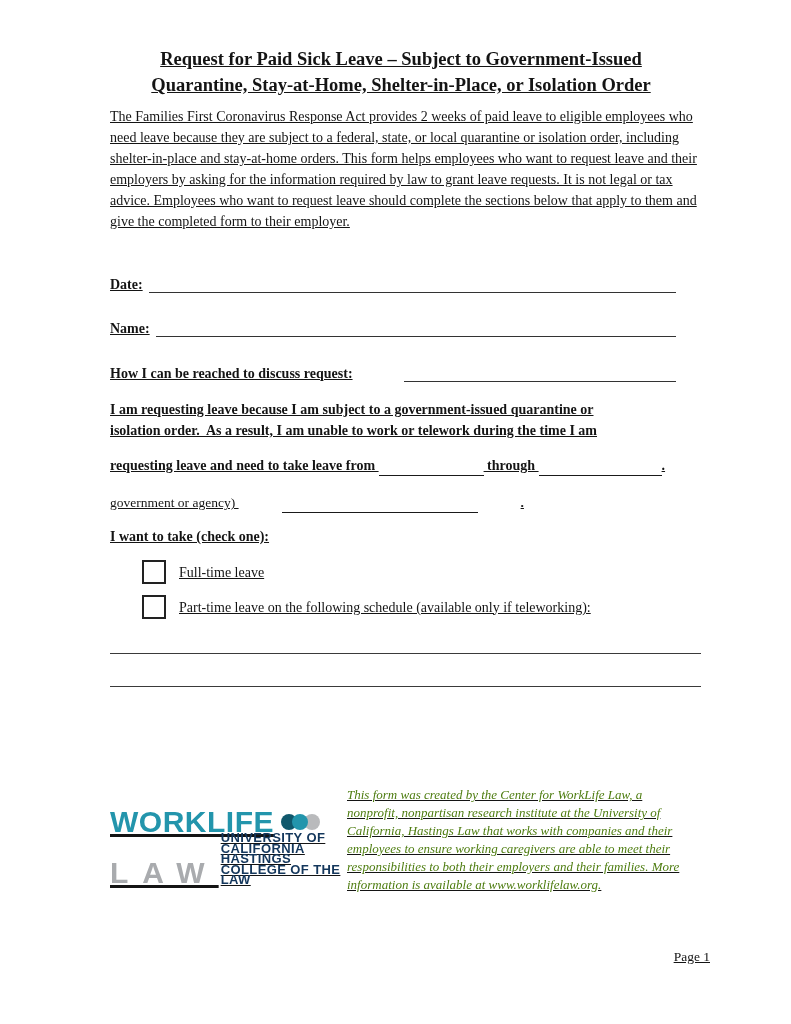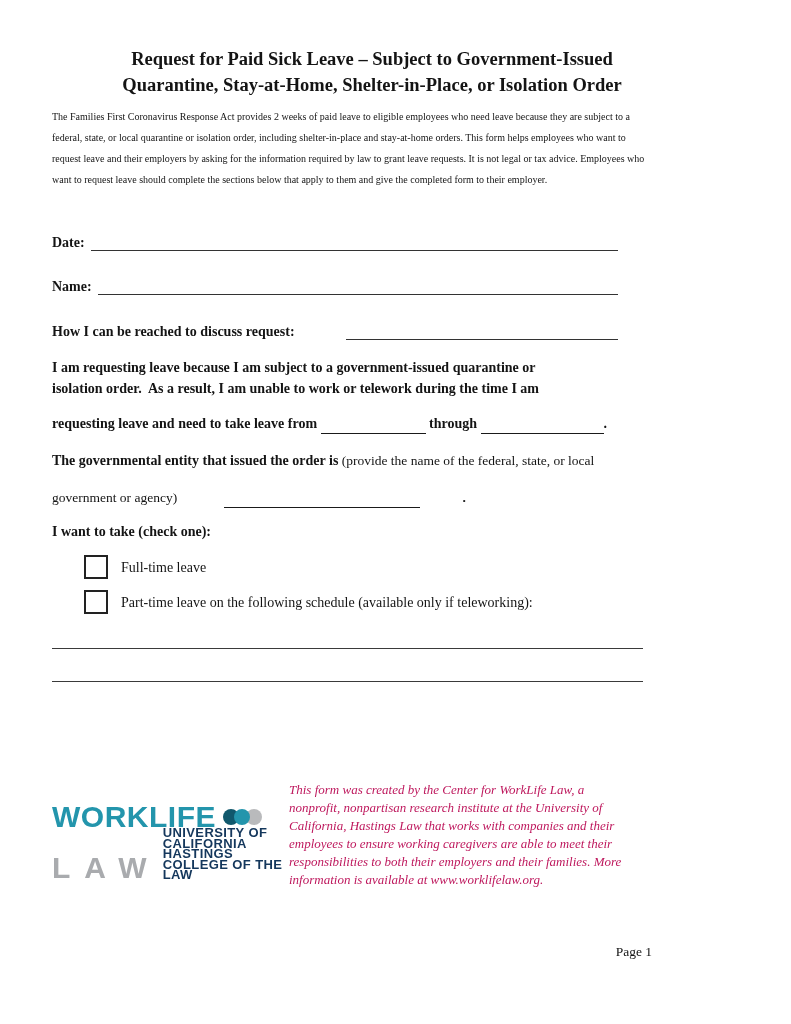--- a/index.html
+++ b/index.html
@@ -2,32 +2,33 @@
 <html><head>
 <meta charset="utf-8">
 <style>
   html,body{margin:0;padding:0;background:#ffffff;}
   .page{
     position:relative;
     width:791px;height:1024px;
     box-sizing:border-box;
     margin:0 auto;
     background:#ffffff;
-    padding:46px 99px 0 52px;
+    padding:46px 99px 0 110px;
     font-family:"Liberation Serif", serif;
     color:#141414;
     overflow:hidden;
+    text-decoration:underline;
   }
   .title{
     font-size:18.5px;font-weight:bold;text-align:center;
     line-height:26px;margin:0 0 8px 0;
   }
   .title span{display:block;}
   .intro{
-    font-size:10px;line-height:21px;margin:0;width:600px;
+    font-size:14px;line-height:21px;margin:0;width:600px;
   }
   .field-row{
     display:flex;align-items:flex-end;width:566px;height:21px;
     font-size:14px;font-weight:bold;
   }
   .row-date{margin-top:40px;}
   .row-name{margin-top:23px;}
   .row-contact{margin-top:24px;gap:45px;}
   .fill-line{
     flex:1;border-bottom:1.5px solid #333;margin-left:6px;height:18px;
@@ -89,21 +90,21 @@
   .dot-gray{background:#b9babc;margin-left:-4px;z-index:2;}
   .logo-row2{display:flex;align-items:flex-end;margin-top:-4px;}
   .logo-word2{
     font-size:30px;font-weight:800;color:#a9abae;letter-spacing:14px;line-height:30px;
   }
   .logo-sub{
     margin-left:2px;text-align:left;color:#14375c;font-weight:bold;
     font-size:13px;line-height:10.5px;letter-spacing:0.4px;padding-bottom:2px;
   }
   .note{
-    font-style:italic;font-size:13px;line-height:18px;color:#be185d;
+    font-style:italic;font-size:13px;line-height:18px;color:#4d7c0f;
     margin:0 0 0 -6px;width:345px;
   }
   .page-num{
     margin-top:55px;text-align:right;font-size:13.5px;line-height:16px;width:600px;
   }
 </style>
 </head>
 <body>
 
 <div class="page">
@@ -136,23 +137,20 @@
   </div>
 
   <div class="inline-blank-row">
     <span>requesting leave and need to take leave from </span>
     <span class="blank w105"></span>
     <span> through </span>
     <span class="blank w120"></span>
     <span>.</span>
   </div>
 
-  <div class="entity-l1">
-    <span class="b">The governmental entity that issued the order is</span><span class="n"> (provide the name of the federal, state, or local</span>
-  </div>
 
   <div class="entity-l2">
     <span>government or agency) </span>
     <span class="blank w195"></span>
     <span class="b">.</span>
   </div>
 
   <p class="prompt">I want to take (check one):</p>
 
   <div class="cb-row cb-row1">

